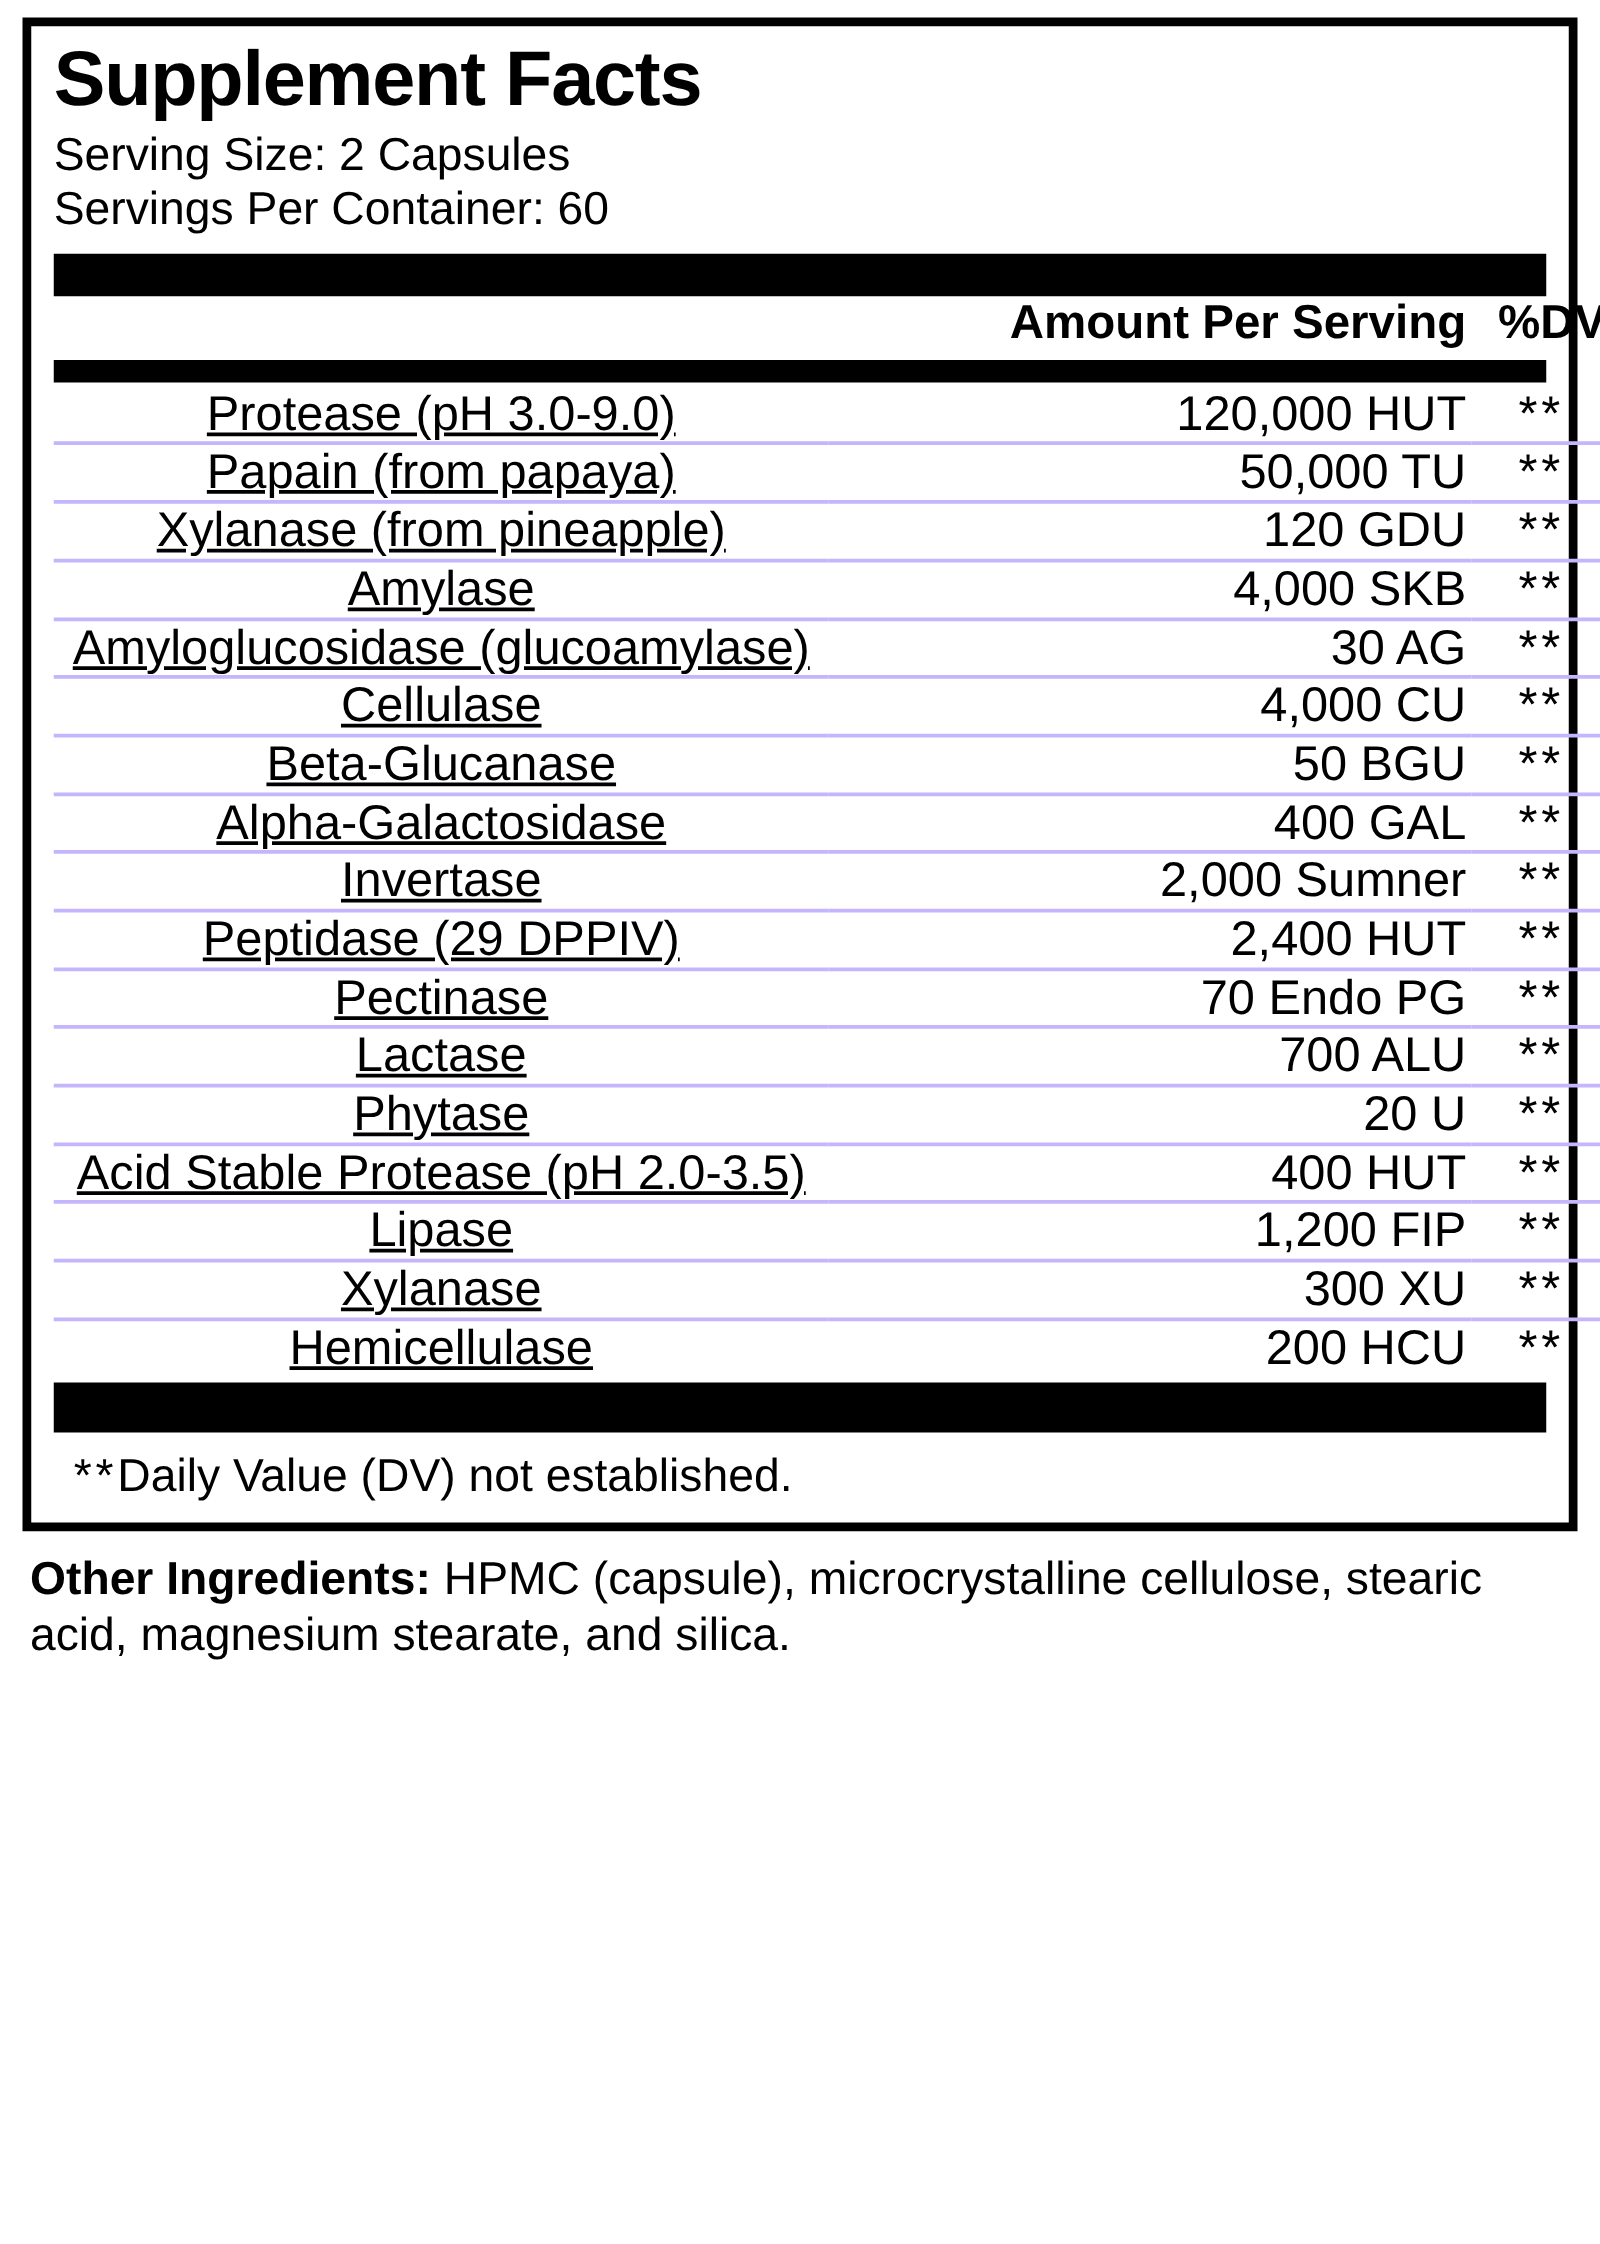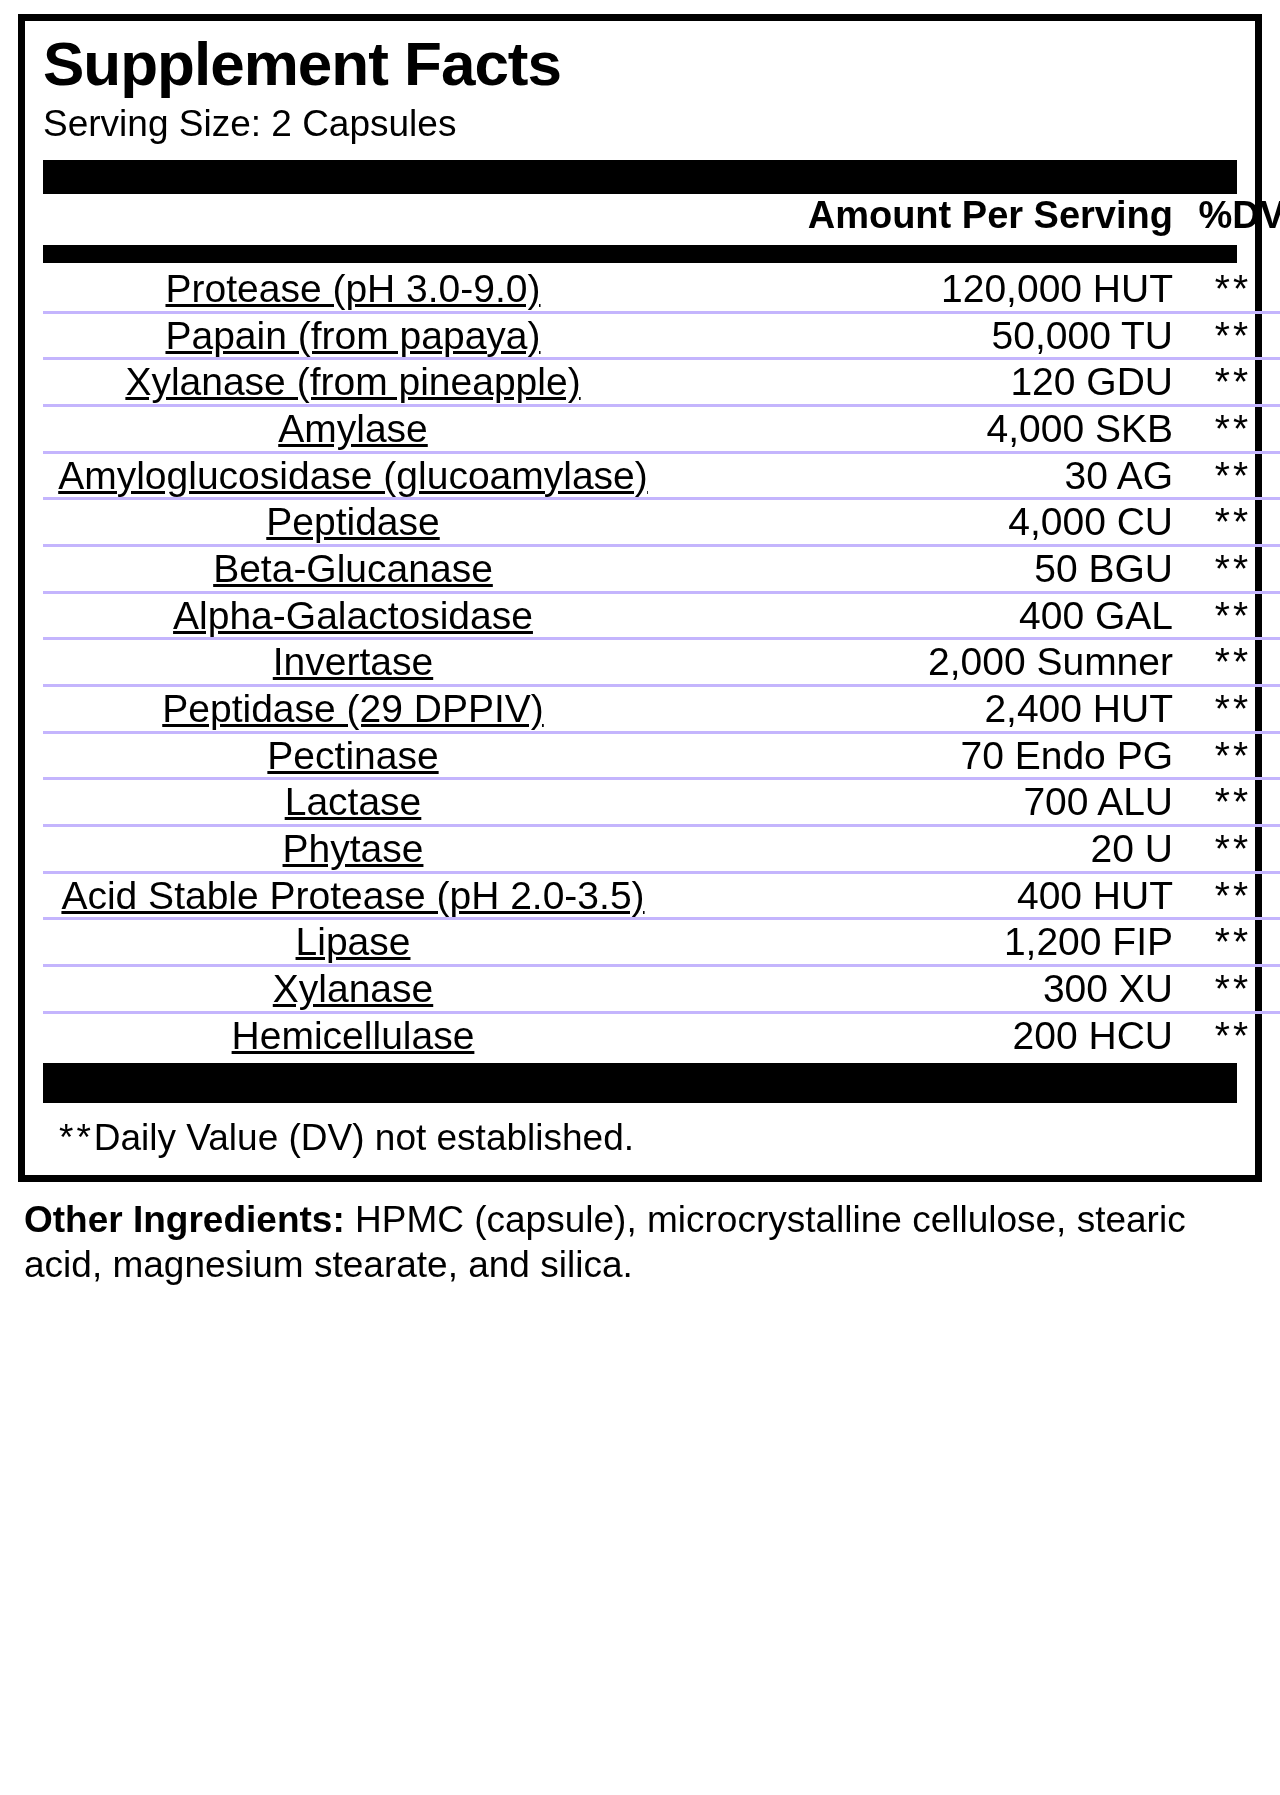--- a/index.html
+++ b/index.html
@@ -117,20 +117,21 @@
 </head>
 <body>
 
 <div class="page">
 
   <div class="panel">
 
     <div class="title">Supplement Facts</div>
 
     <div class="serving-line">Serving Size: 2 Capsules</div>
+    <div class="serving-line">Servings Per Container: 60</div>
 
     <div class="bar-thick"></div>
 
     <table class="facts">
       <tbody>
           <tr class="head-row">
         <td class="col-name"></td>
         <td class="col-amt">Amount Per Serving</td>
         <td class="col-dv">%DV</td>
       </tr>
@@ -161,21 +162,21 @@
           <td class="col-name">Amylase</td>
           <td class="col-amt">4,000 SKB</td>
           <td class="col-dv">**</td>
         </tr>
         <tr class="nutri-row">
           <td class="col-name">Amyloglucosidase (glucoamylase)</td>
           <td class="col-amt">30 AG</td>
           <td class="col-dv">**</td>
         </tr>
         <tr class="nutri-row">
-          <td class="col-name">Peptidase</td>
+          <td class="col-name">Cellulase</td>
           <td class="col-amt">4,000 CU</td>
           <td class="col-dv">**</td>
         </tr>
         <tr class="nutri-row">
           <td class="col-name">Beta-Glucanase</td>
           <td class="col-amt">50 BGU</td>
           <td class="col-dv">**</td>
         </tr>
         <tr class="nutri-row">
           <td class="col-name">Alpha-Galactosidase</td>

